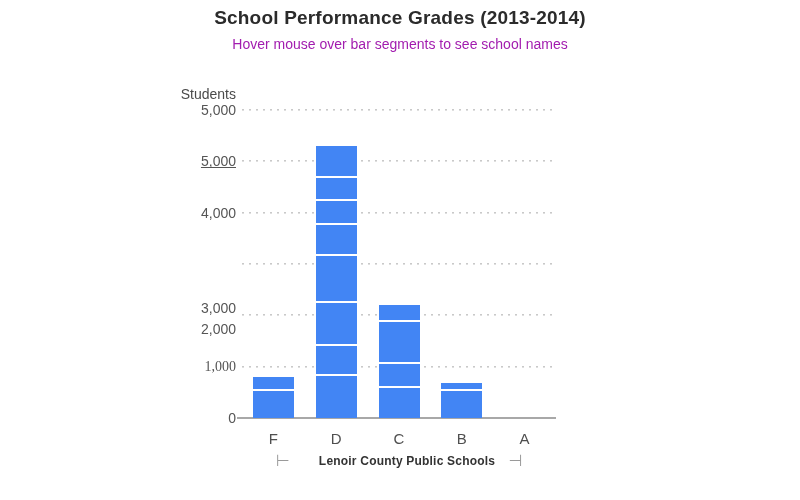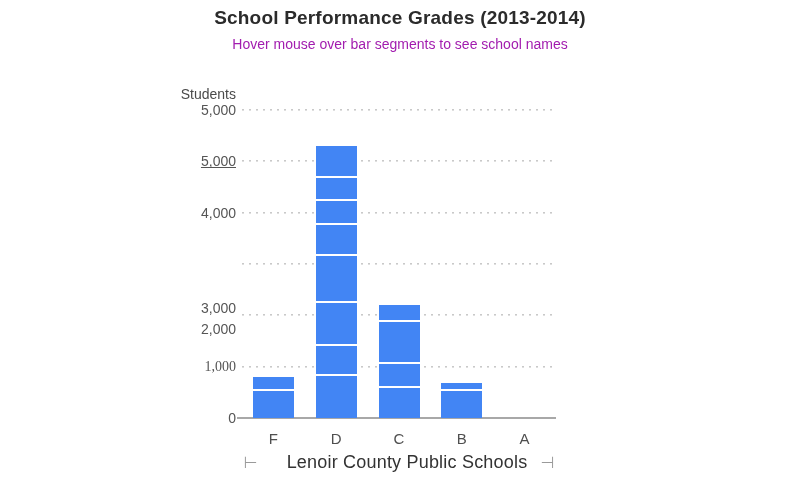--- a/index.html
+++ b/index.html
@@ -104,22 +104,22 @@
     justify-content: center;
     gap: 13px;
   }
   .axis-tack {
     font-size: 16px;
     color: #9a9a9a;
     font-family: "DejaVu Sans", sans-serif;
     line-height: 18px;
   }
   .x-axis-title {
-    font-size: 18px;
-    font-weight: 400;
+    font-size: 12px;
+    font-weight: 700;
     color: #333333;
     letter-spacing: 0.2px;
     padding-left: 16px;
   }
 </style>
 </head>
 <body>
 
 <div id="canvas">
   <div class="chart-title">School Performance Grades (2013-2014)</div>

